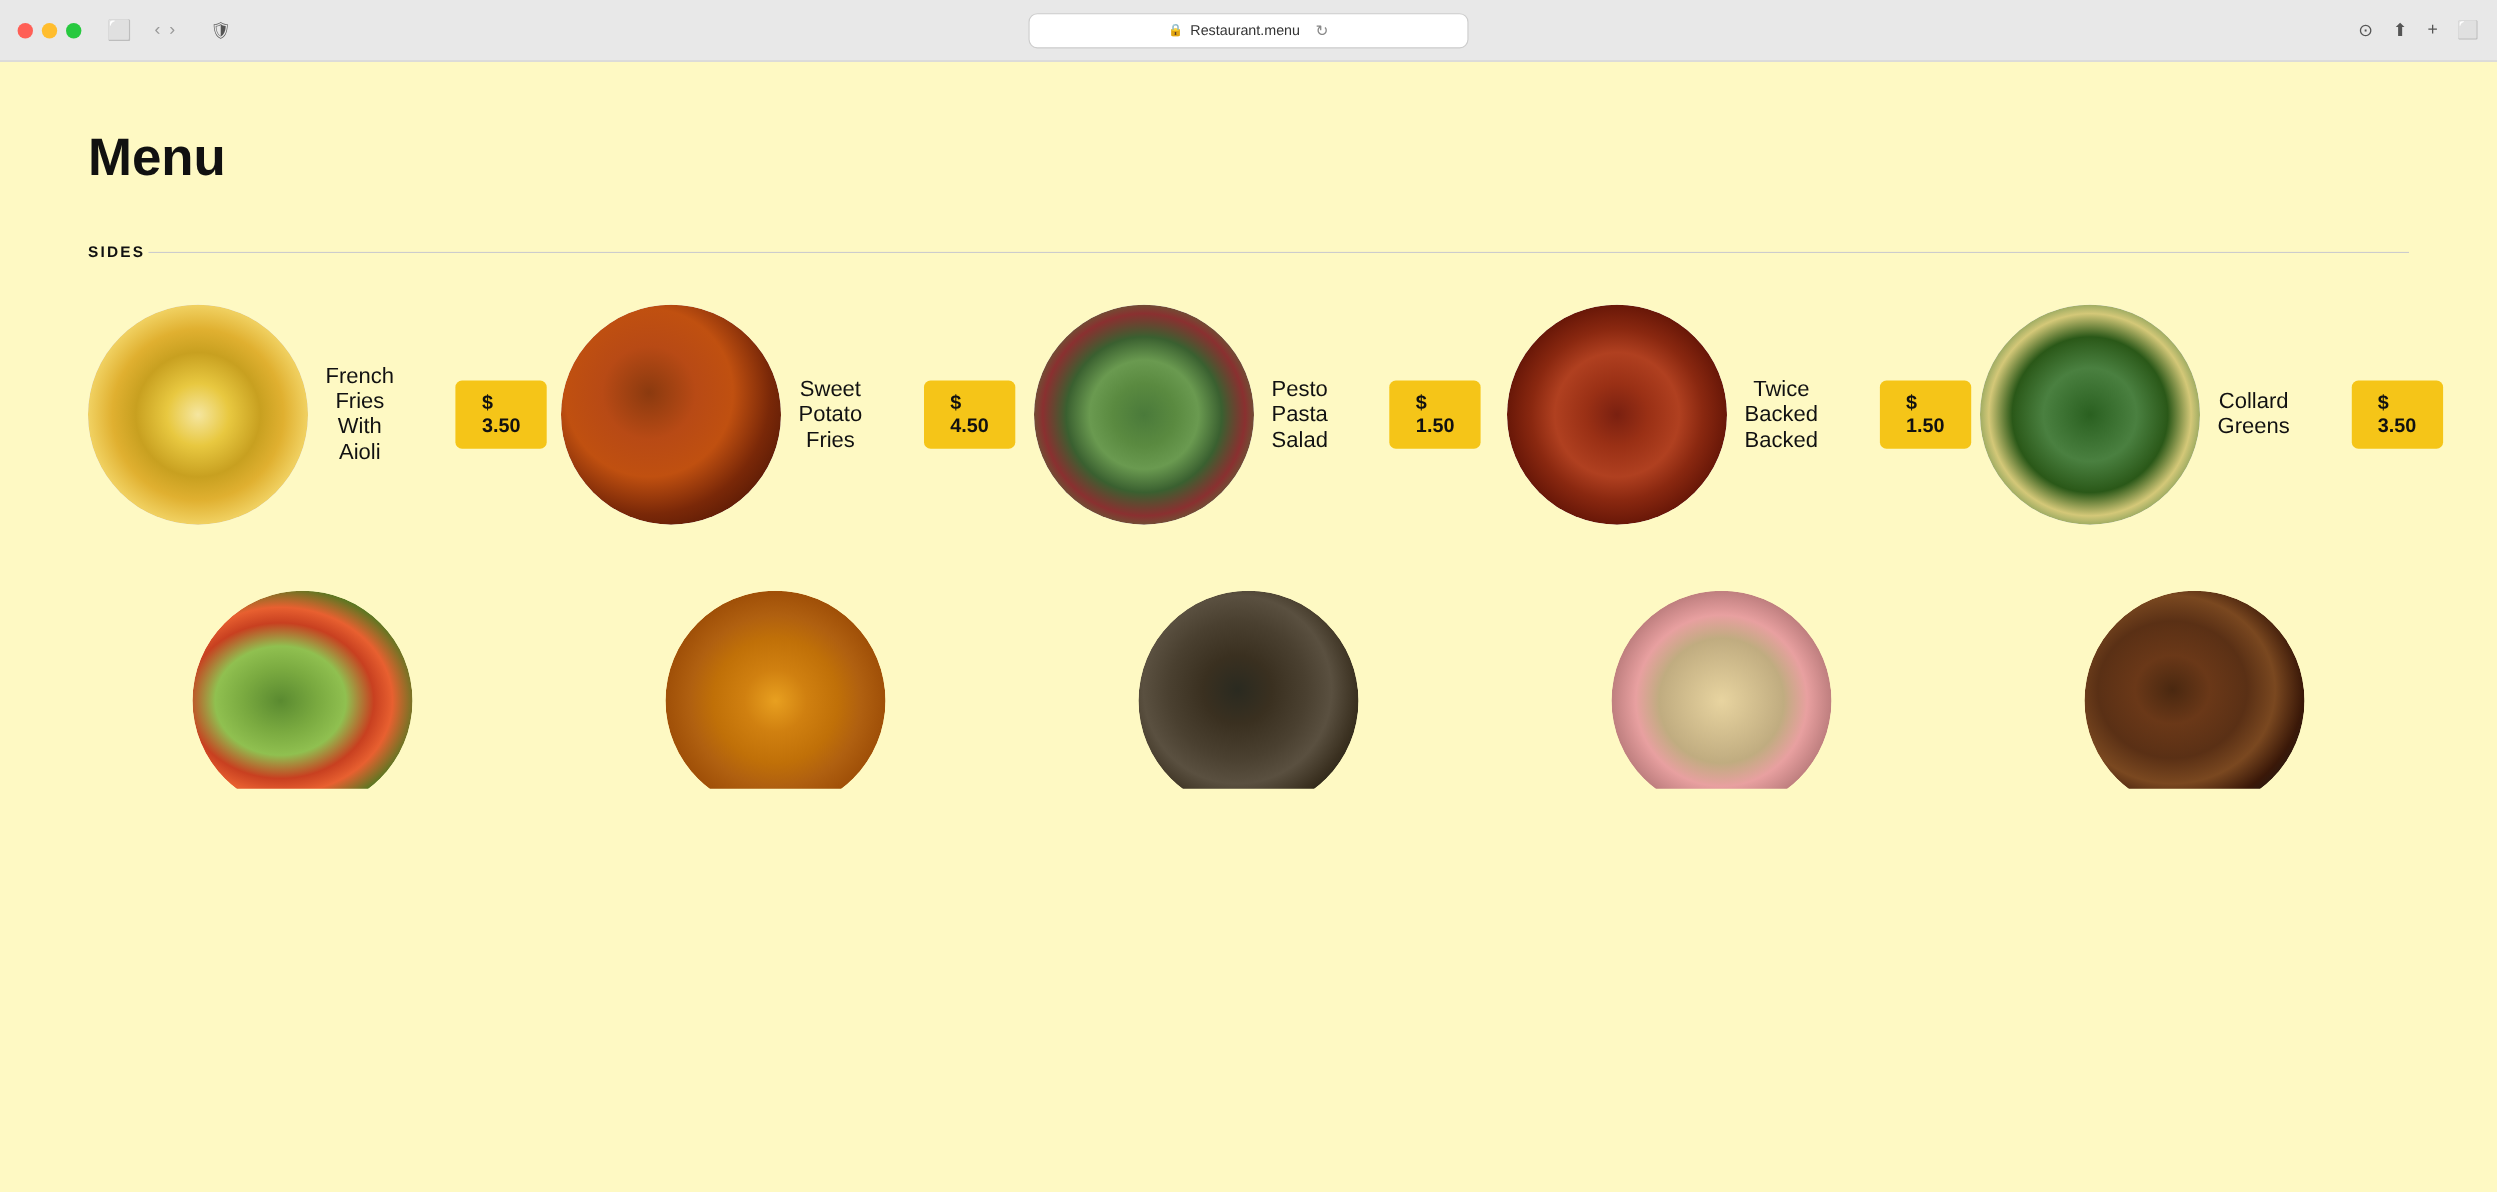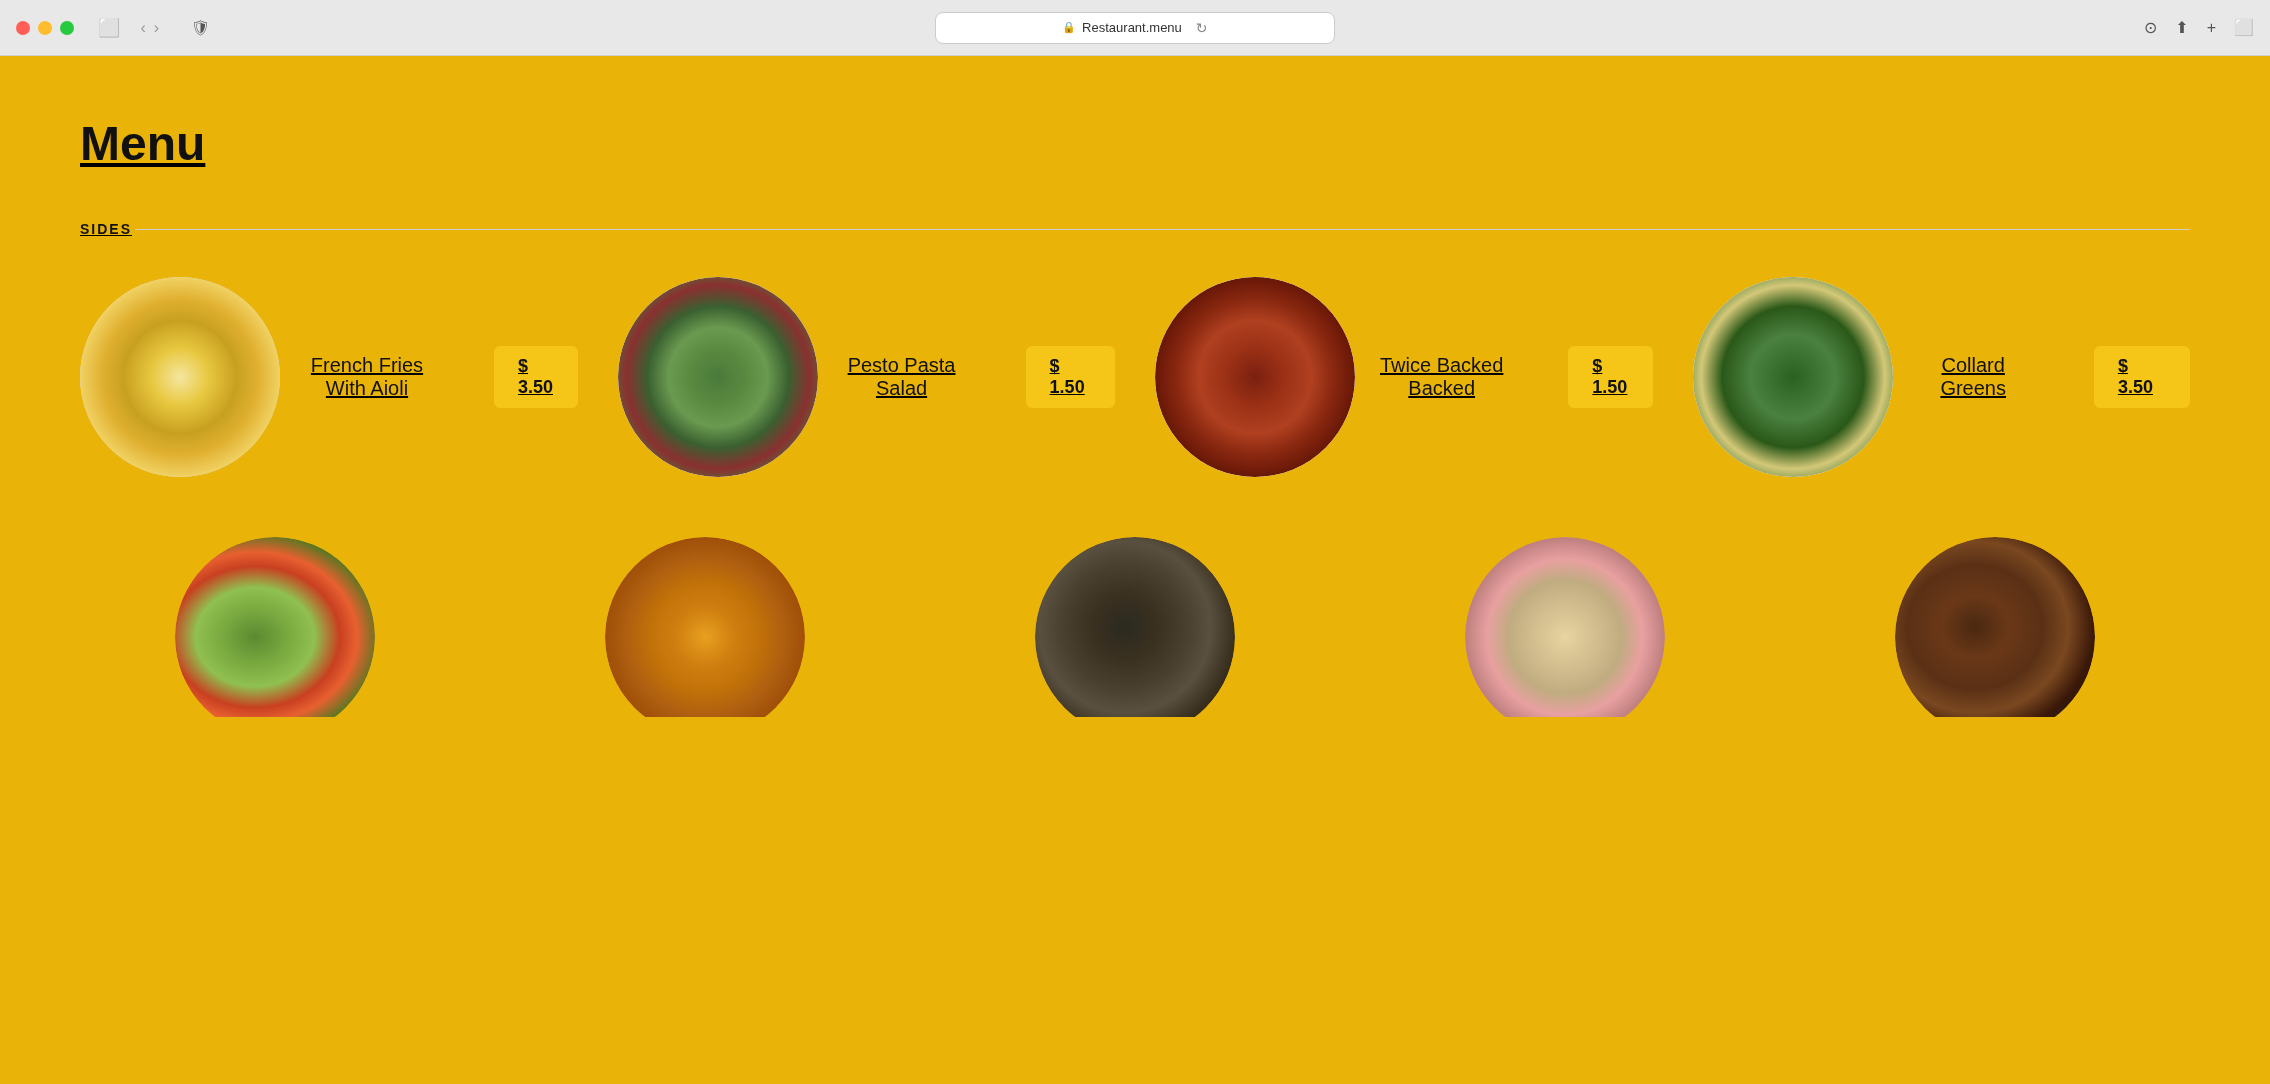--- a/index.html
+++ b/index.html
@@ -89,24 +89,23 @@
       margin-left: auto;
       display: flex;
       gap: 18px;
       align-items: center;
       color: #555;
       font-size: 16px;
     }
 
     
     .page-content {
-      background: #eab308;
+      background: #fef9c3;
       min-height: calc(100vh - 56px);
       padding: 60px 80px 40px 80px;
-      text-decoration: underline;
     }
 
     .page-title {
       font-size: 48px;
       font-weight: 800;
       color: #111;
       margin-bottom: 50px;
     }
 
     .section-header {
@@ -286,20 +285,27 @@
   <div class="menu-grid">
 
     <div class="menu-item">
       <div class="menu-item-image">
         <div class="food-circle food-fries"></div>
       </div>
       <span class="menu-item-name">French Fries With Aioli</span>
       <span class="price-badge">$ 3.50</span>
     </div>
 
+    <div class="menu-item">
+      <div class="menu-item-image">
+        <div class="food-circle food-sweet-potato"></div>
+      </div>
+      <span class="menu-item-name">Sweet Potato Fries</span>
+      <span class="price-badge">$ 4.50</span>
+    </div>
 
     <div class="menu-item">
       <div class="menu-item-image">
         <div class="food-circle food-pesto-pasta"></div>
       </div>
       <span class="menu-item-name">Pesto Pasta Salad</span>
       <span class="price-badge">$ 1.50</span>
     </div>
 
     <div class="menu-item">

